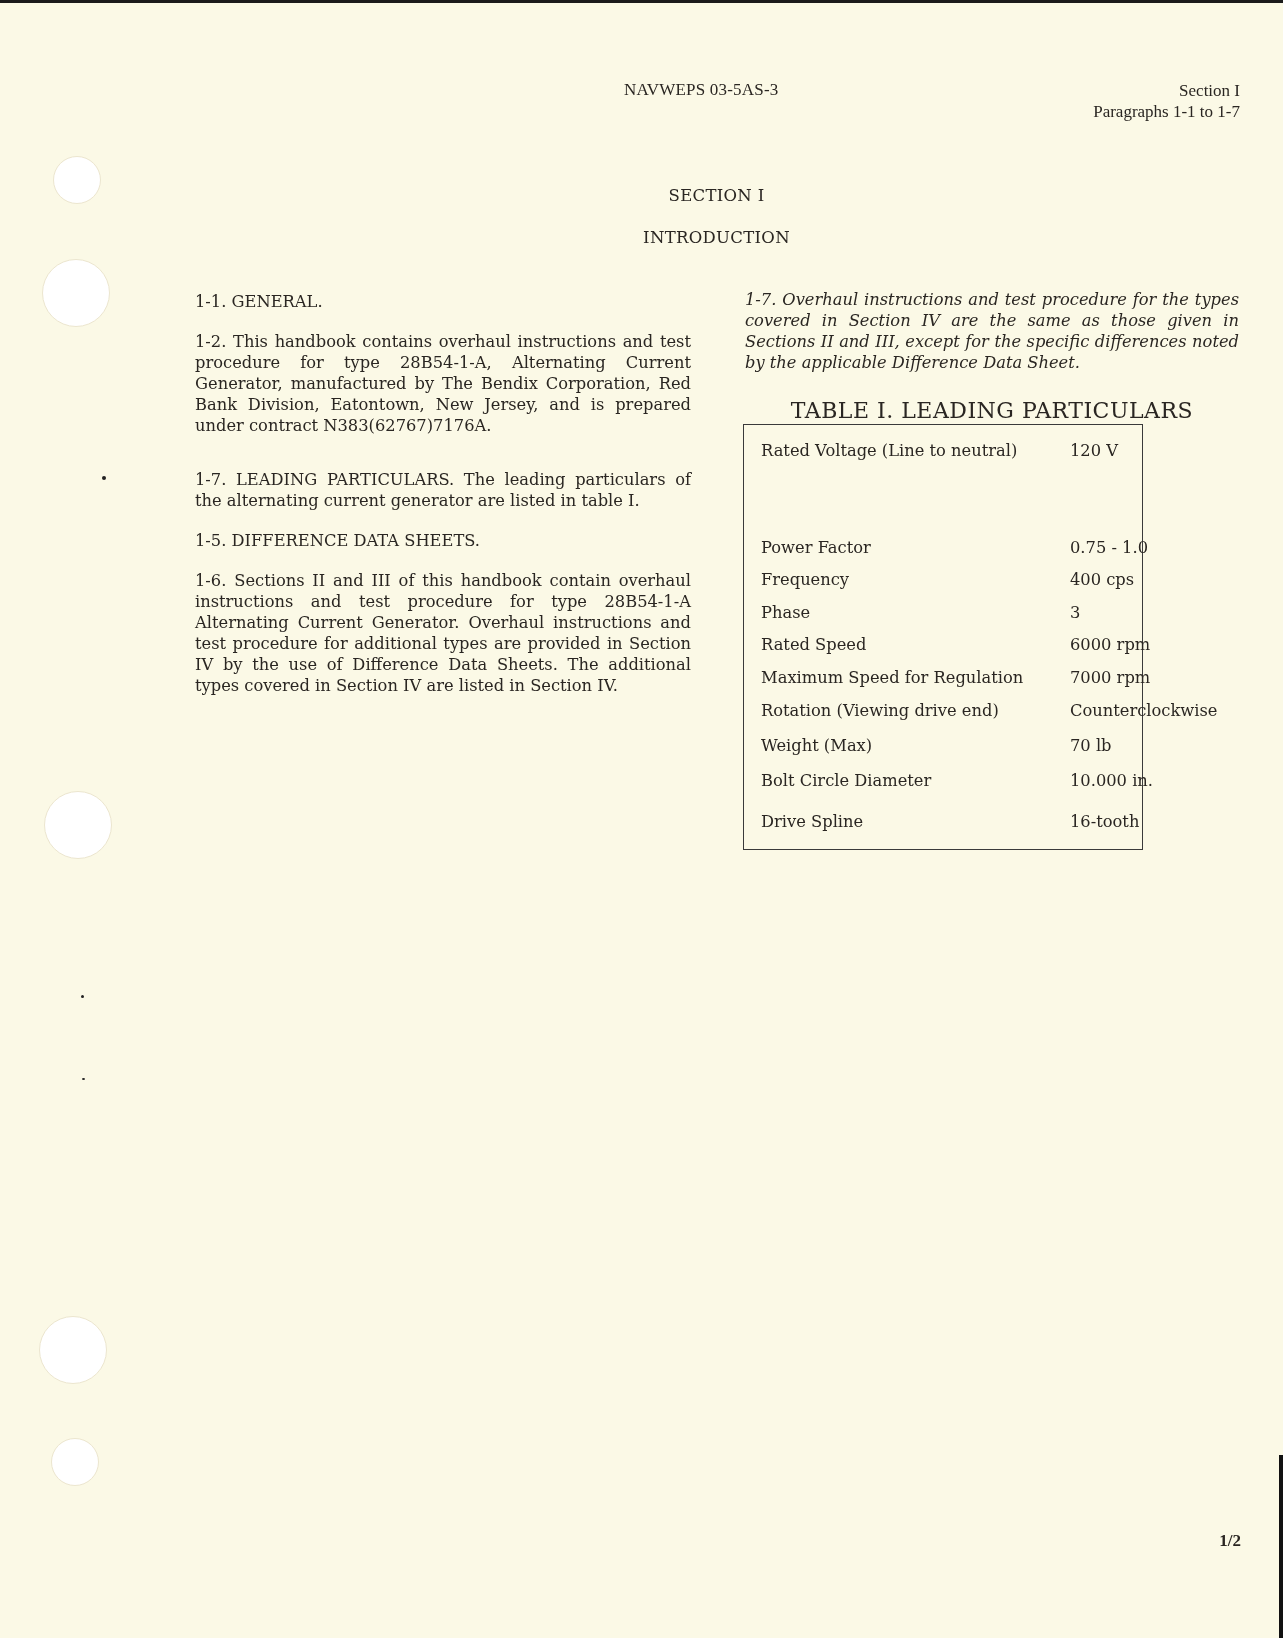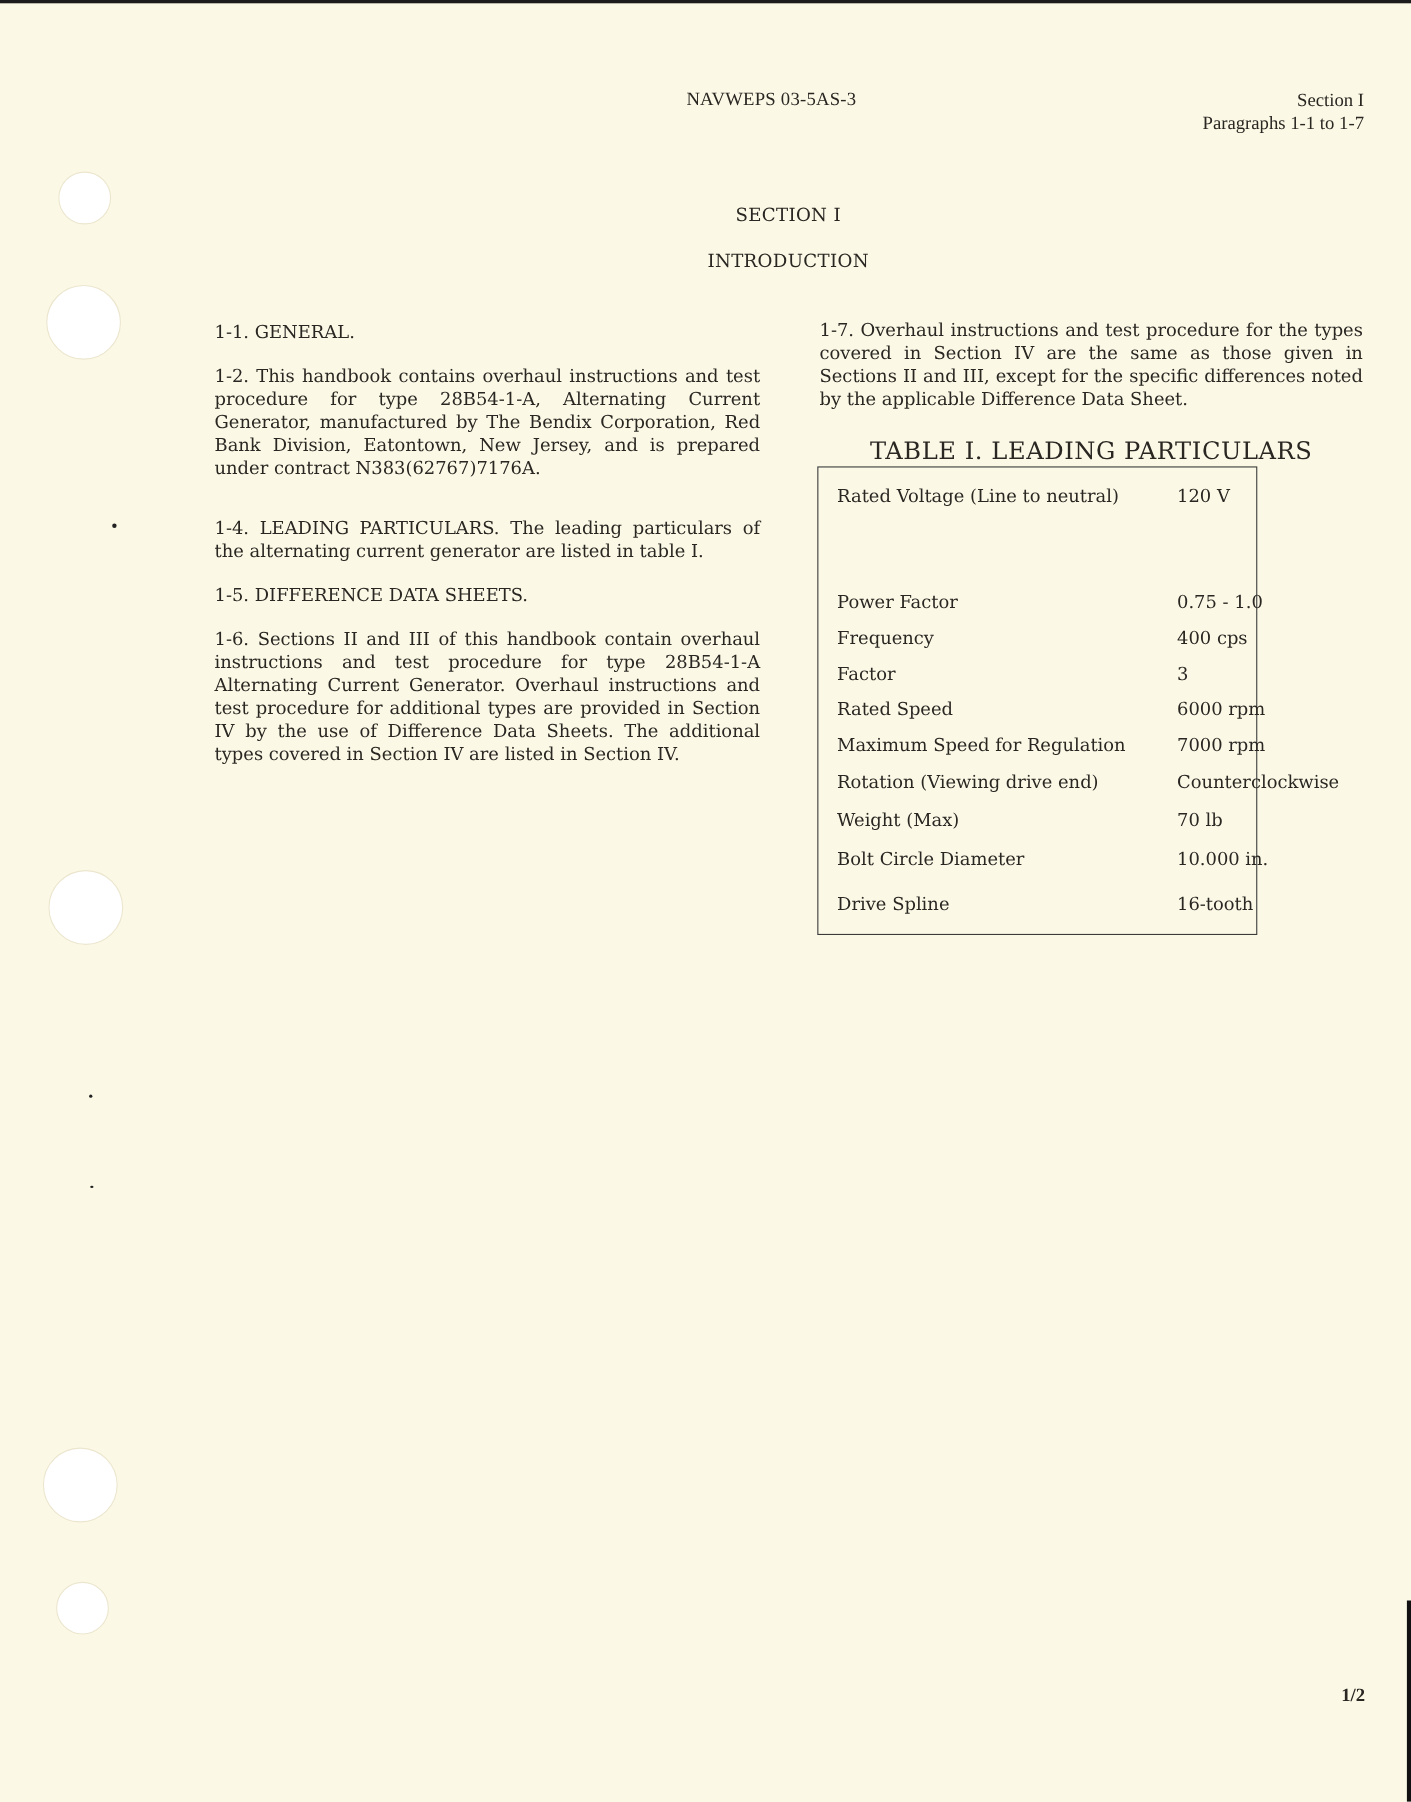--- a/index.html
+++ b/index.html
@@ -16,21 +16,21 @@
 
   .hdr-left { position: absolute; left: 624px; top: 80px; font-size: 17px; font-family: "Liberation Serif", serif; letter-spacing: 0.2px; }
   .hdr-right { position: absolute; right: 43px; top: 80px; font-size: 17px; font-family: "Liberation Serif", serif; text-align: right; line-height: 21px; }
 
   .sec-title { position: absolute; left: 0; width: 1433px; text-align: center; font-size: 16.5px; letter-spacing: 0.3px; }
   .sec-1 { top: 186px; }
   .sec-2 { top: 228px; }
 
   .col { position: absolute; font-size: 16.3px; line-height: 21px; }
   .col-left { left: 195px; top: 291px; width: 496px; }
-  .col-right { left: 745px; top: 289px; width: 494px; }
+  .col-right { left: 745px; top: 289px; width: 494px; font-style: italic; }
   .para { margin: 0 0 19px 0; text-align: justify; }
   .gap-lg { margin-bottom: 33px; }
 
   .table-caption { position: absolute; left: 745px; width: 494px; top: 398px; text-align: center; font-size: 22px; letter-spacing: 0.5px; }
   .ptable {
     position: absolute; left: 743px; top: 424px; width: 400px; height: 426px;
     border: 1.5px solid #3a3a3a; box-sizing: border-box;
   }
   .prow { position: absolute; left: 17px; font-size: 16.3px; display: flex; width: 470px; }
   .prow .k { width: 309px; }
@@ -59,21 +59,21 @@
   <div>Section I</div>
   <div>Paragraphs 1-1 to 1-7</div>
 </div>
 
 <div class="sec-title sec-1">SECTION I</div>
 <div class="sec-title sec-2">INTRODUCTION</div>
 
 <div class="col col-left">
   <p class="para">1-1.  GENERAL.</p>
   <p class="para gap-lg">1-2.  This handbook contains overhaul instructions and test procedure for type 28B54-1-A, Alternating Current Generator, manufactured by The Bendix Corporation, Red Bank Division, Eatontown, New Jersey, and is prepared under contract N383(62767)7176A.</p>
-  <p class="para">1-4. LEADING PARTICULARS. The leading particulars of the alternating current generator are listed in table I.</p>
+  <p class="para">1-7. LEADING PARTICULARS. The leading particulars of the alternating current generator are listed in table I.</p>
   <p class="para">1-5.  DIFFERENCE DATA SHEETS.</p>
   <p class="para">1-6.  Sections II and III of this handbook contain overhaul instructions and test procedure for type 28B54-1-A Alternating Current Generator. Overhaul instructions and test procedure for additional types are provided in Section IV by the use of Difference Data Sheets. The additional types covered in Section IV are listed in Section IV.</p>
 </div>
 
 <div class="col col-right">
   <p class="para">1-7.  Overhaul instructions and test procedure for the types covered in Section IV are the same as those given in Sections II and III, except for the specific differences noted by the applicable Difference Data Sheet.</p>
 </div>
 
 <div class="table-caption">TABLE I.  LEADING PARTICULARS</div>
 <div class="ptable">
@@ -83,21 +83,21 @@
     </div>
   <div class="prow" style="top:113px">
       <span class="k">Power Factor</span>
       <span class="v">0.75 - 1.0</span>
     </div>
   <div class="prow" style="top:145px">
       <span class="k">Frequency</span>
       <span class="v">400 cps</span>
     </div>
   <div class="prow" style="top:178px">
-      <span class="k">Factor</span>
+      <span class="k">Phase</span>
       <span class="v">3</span>
     </div>
   <div class="prow" style="top:210px">
       <span class="k">Rated Speed</span>
       <span class="v">6000 rpm</span>
     </div>
   <div class="prow" style="top:243px">
       <span class="k">Maximum Speed for Regulation</span>
       <span class="v">7000 rpm</span>
     </div>

